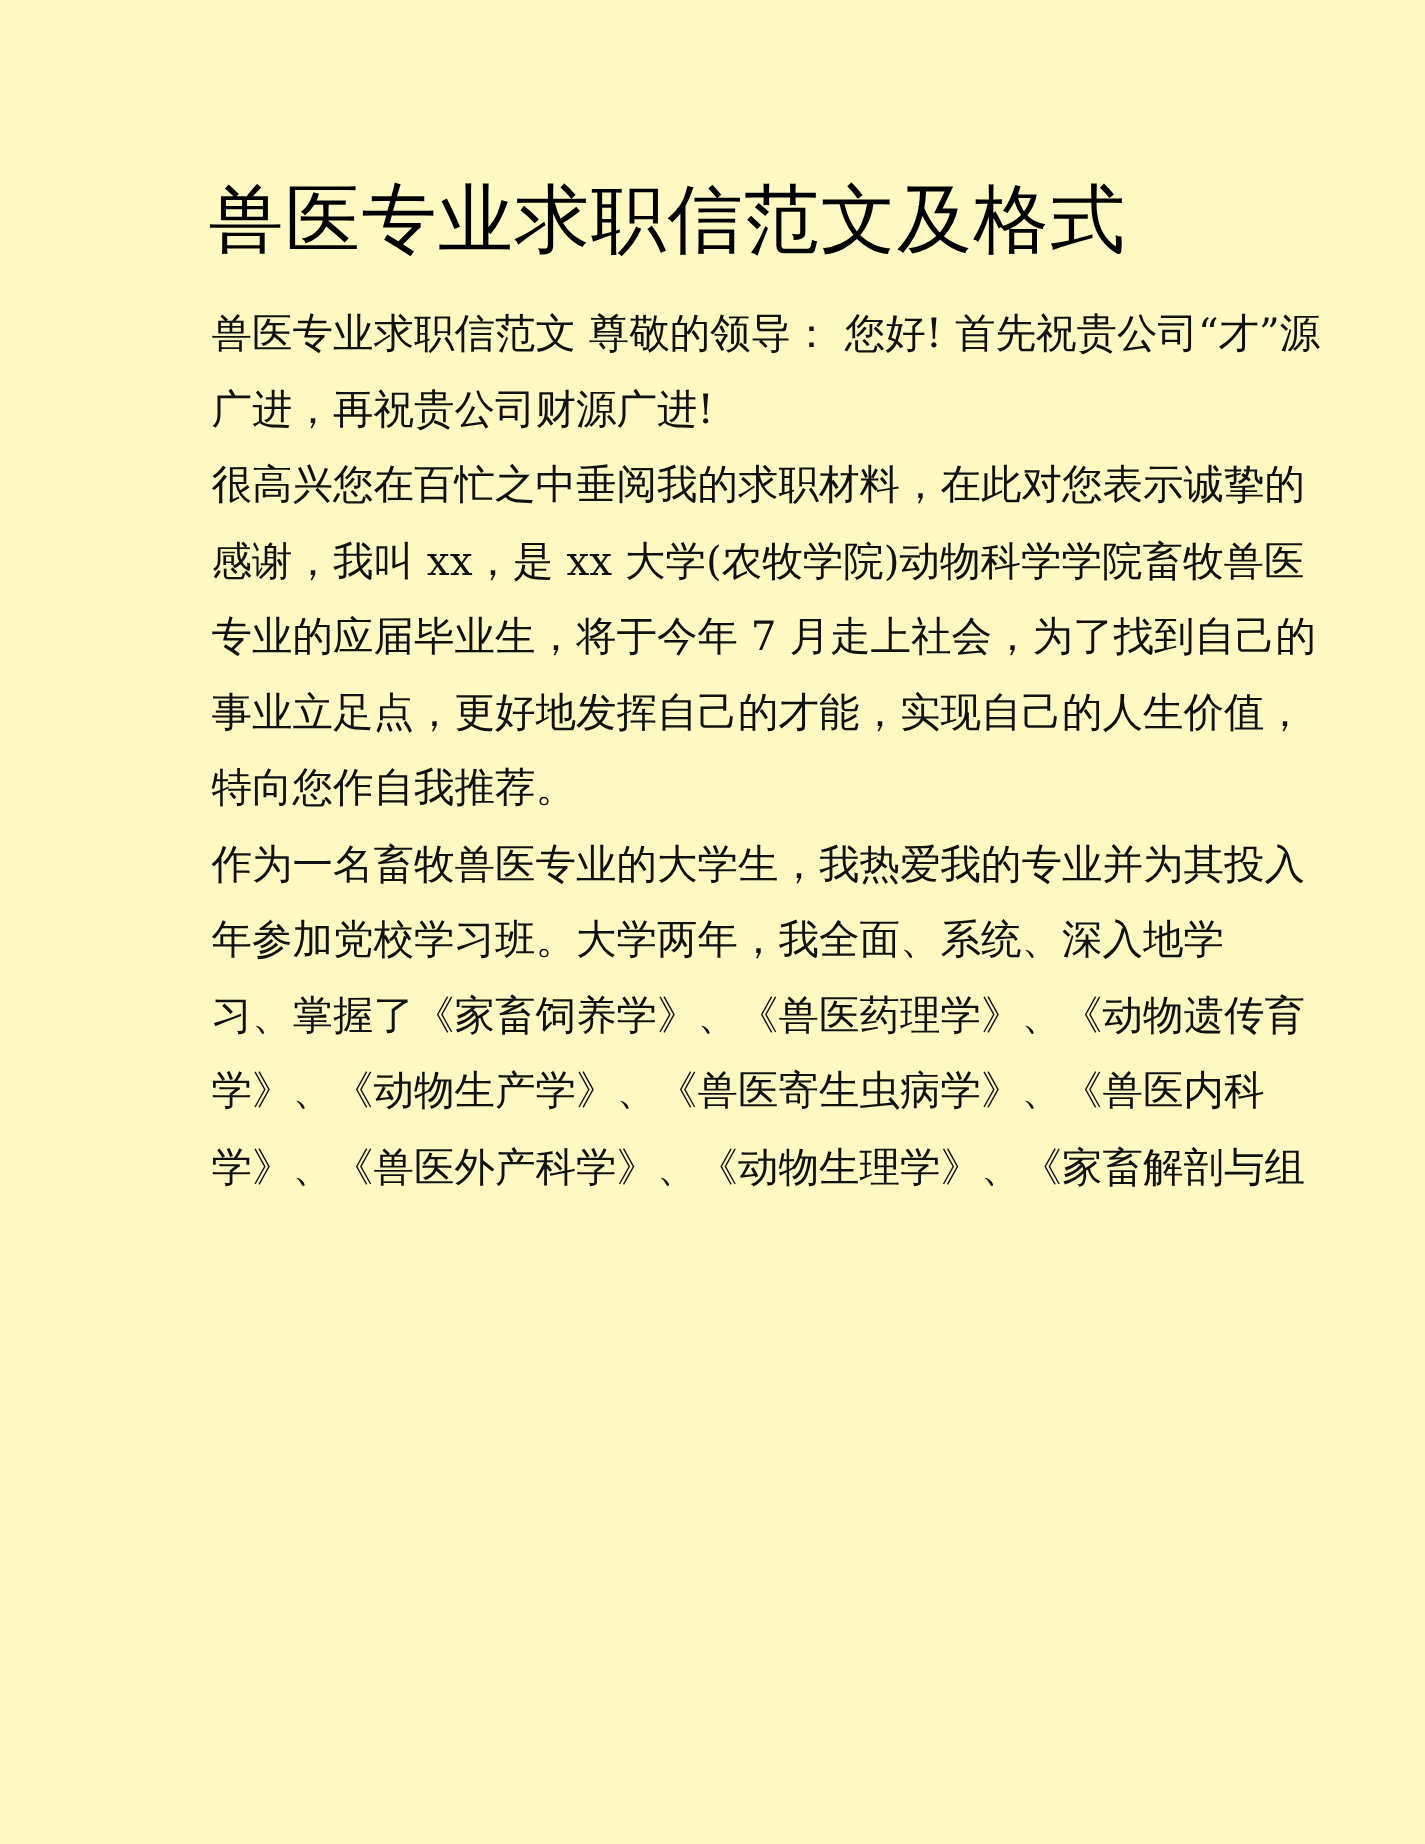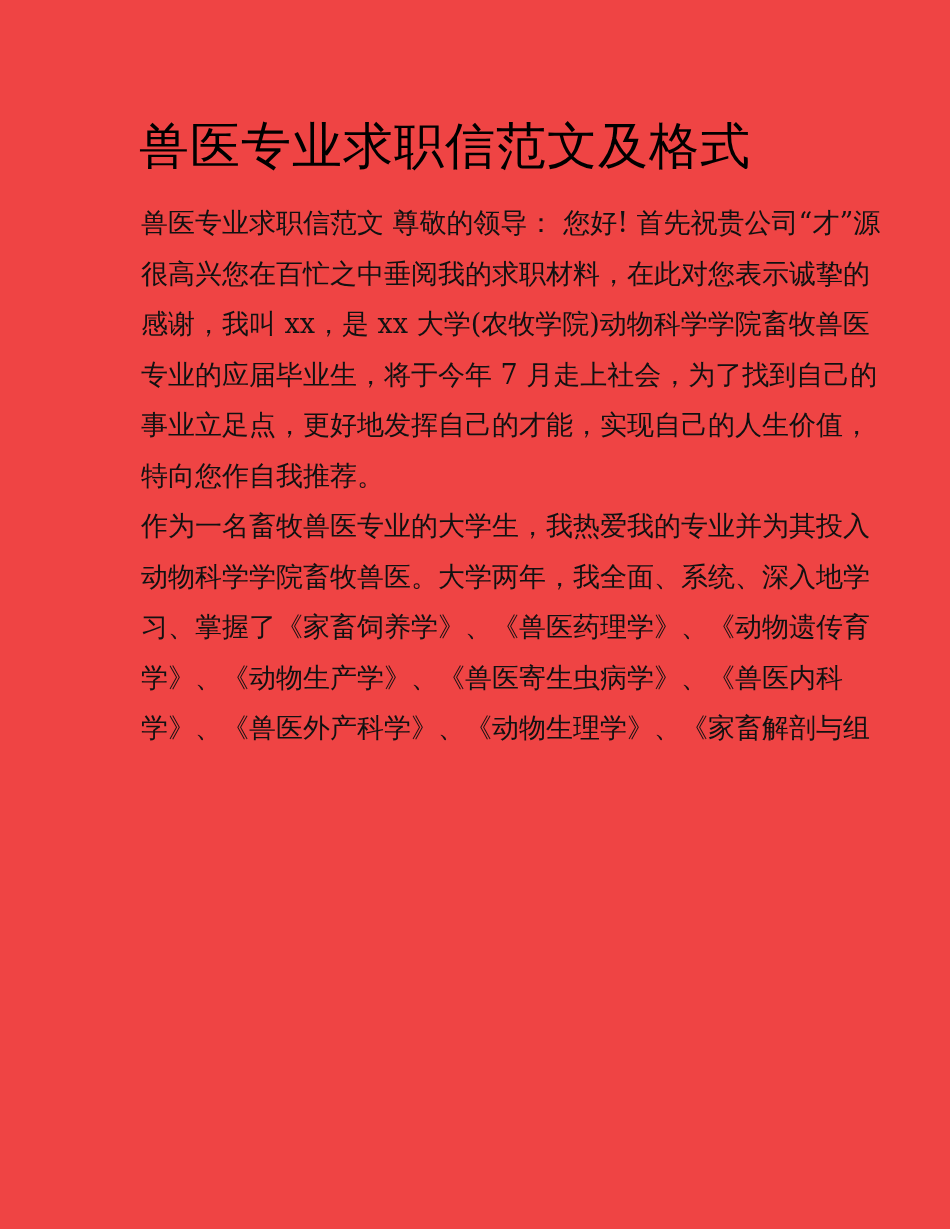--- a/index.html
+++ b/index.html
@@ -1,18 +1,18 @@
 <!DOCTYPE html>
 <html><head>
   <meta charset="utf-8">
   <style>
     html, body { margin: 0; padding: 0; background: #ffffff; }
     body { width: 950px; height: 1229px; position: relative; overflow: hidden; }
     .page {
-      position: absolute; left: 0; top: 0; width: 950px; height: 1229px; background: #ef4444;
+      position: absolute; left: 0; top: 0; width: 950px; height: 1229px; background: #fef9c3;
     }
     .title {
       position: absolute; left: 139px; top: 112px;
       font-family: "DejaVu Serif", "Liberation Serif", serif;
       font-size: 50px; line-height: 68px; color: #000000;
       letter-spacing: 1px; white-space: nowrap; margin: 0; font-weight: normal;
     }
     .body {
       position: absolute; left: 141px; top: 198px; width: 680px;
       font-family: "DejaVu Serif", "Liberation Serif", serif;
@@ -22,29 +22,30 @@
   </style>
 </head>
 <body>
 
 <div class="page">
   <h1 class="title">兽医专业求职信范文及格式</h1>
 
   <div class="body">
     <div>
       <span class="line">兽医专业求职信范文 尊敬的领导： 您好! 首先祝贵公司“才”源</span>
+      <span class="line">广进，再祝贵公司财源广进!</span>
     </div>
     <div>
       <span class="line">很高兴您在百忙之中垂阅我的求职材料，在此对您表示诚挚的</span>
       <span class="line">感谢，我叫 xx，是 xx 大学(农牧学院)动物科学学院畜牧兽医</span>
       <span class="line">专业的应届毕业生，将于今年 7 月走上社会，为了找到自己的</span>
       <span class="line">事业立足点，更好地发挥自己的才能，实现自己的人生价值，</span>
       <span class="line">特向您作自我推荐。</span>
     </div>
     <div>
       <span class="line">作为一名畜牧兽医专业的大学生，我热爱我的专业并为其投入</span>
-      <span class="line">动物科学学院畜牧兽医。大学两年，我全面、系统、深入地学</span>
+      <span class="line">年参加党校学习班。大学两年，我全面、系统、深入地学</span>
       <span class="line">习、掌握了《家畜饲养学》、《兽医药理学》、《动物遗传育</span>
       <span class="line">学》、《动物生产学》、《兽医寄生虫病学》、《兽医内科</span>
       <span class="line">学》、《兽医外产科学》、《动物生理学》、《家畜解剖与组</span>
     </div>
   </div>
 </div>
 
 </body></html>

